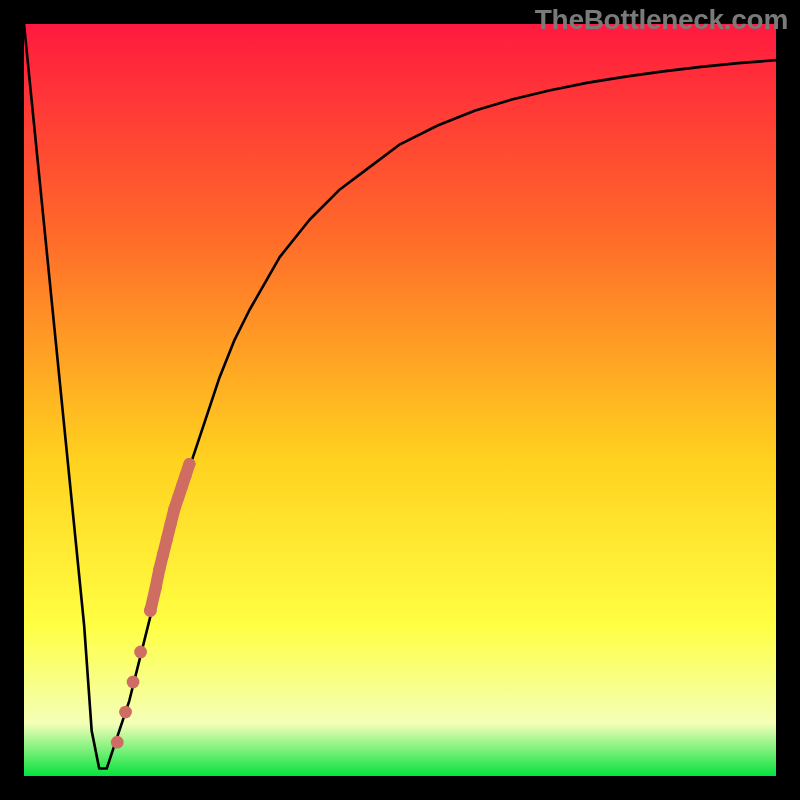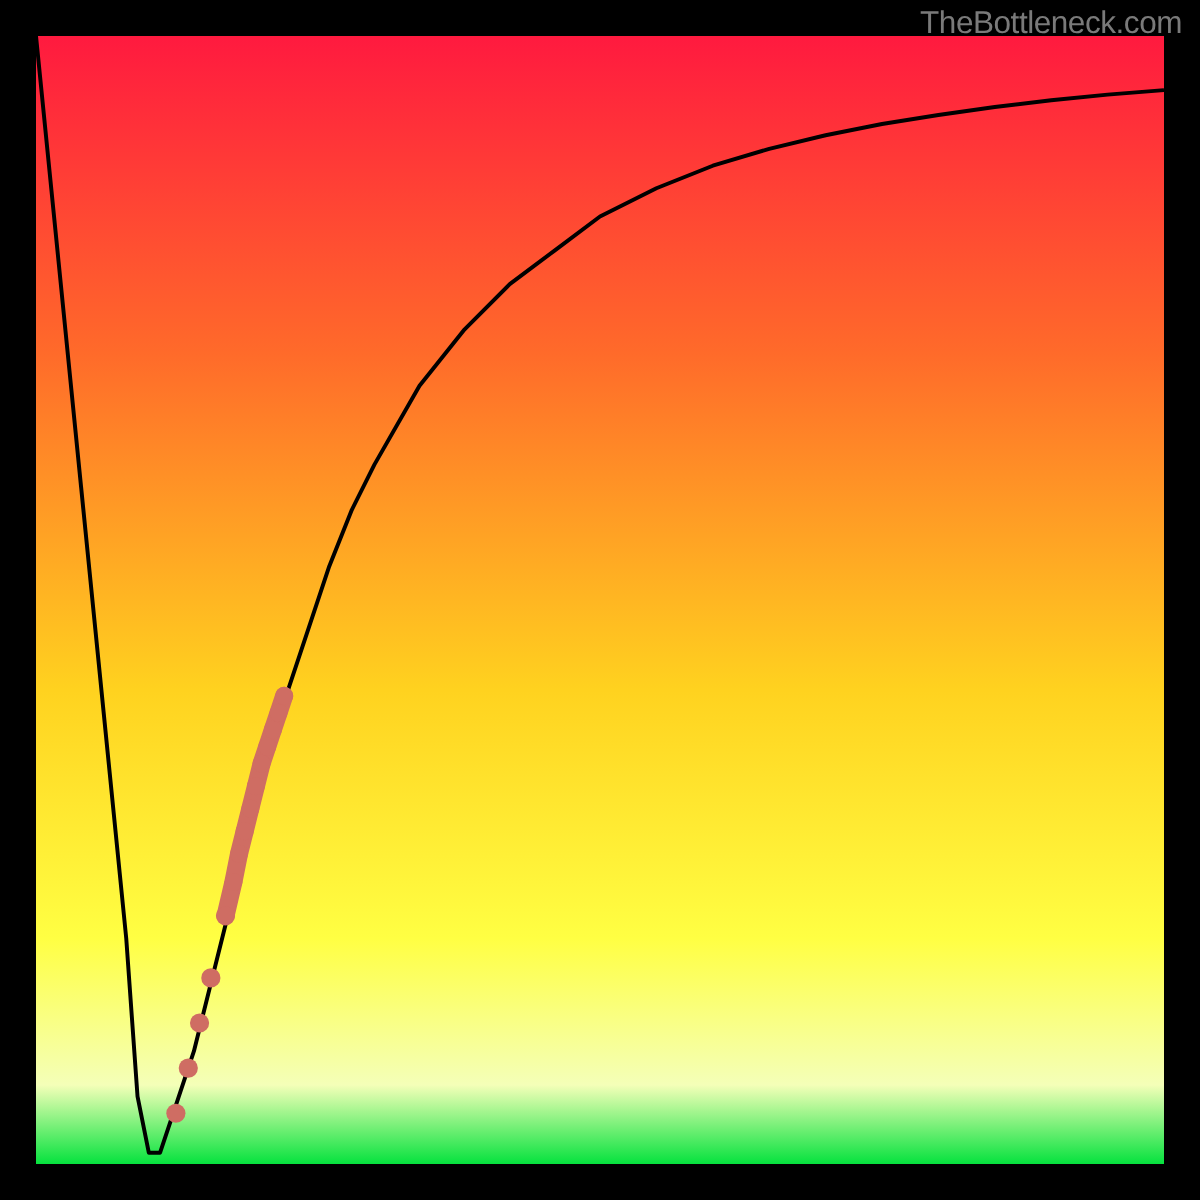--- a/index.html
+++ b/index.html
@@ -22,22 +22,22 @@
     top: 24px;
     width: 752px;
     height: 752px;
     overflow: hidden;
   }
   .attribution {
     position: absolute;
     top: 4px;
     right: 12px;
     color: #7a7a7a;
-    font-size: 21px;
-    font-weight: 400;
+    font-size: 28px;
+    font-weight: 700;
     letter-spacing: -0.3px;
   }
 </style>
 </head>
 <body>
 
 <div class="frame">
 
   <div class="plot-wrap">
     <svg width="752" height="752" viewBox="0 0 100 100" preserveAspectRatio="none">

